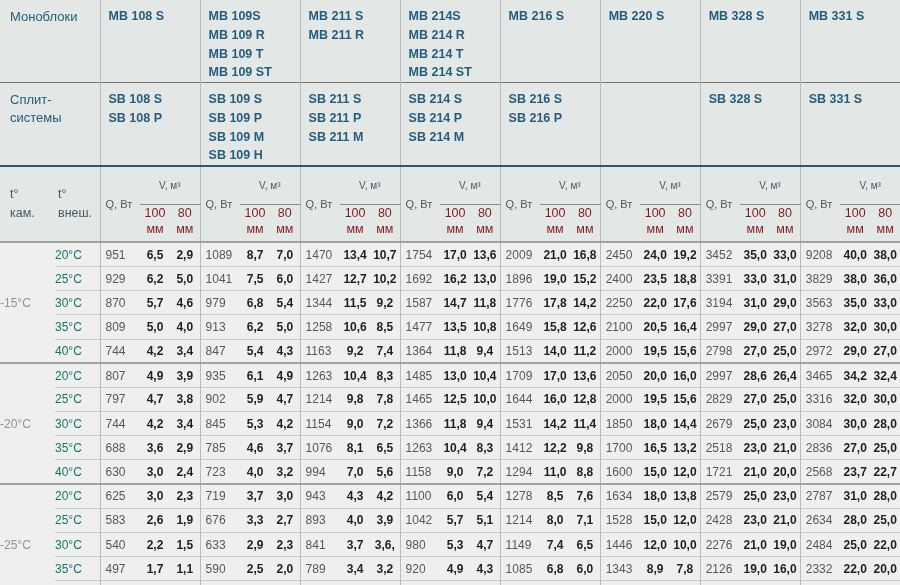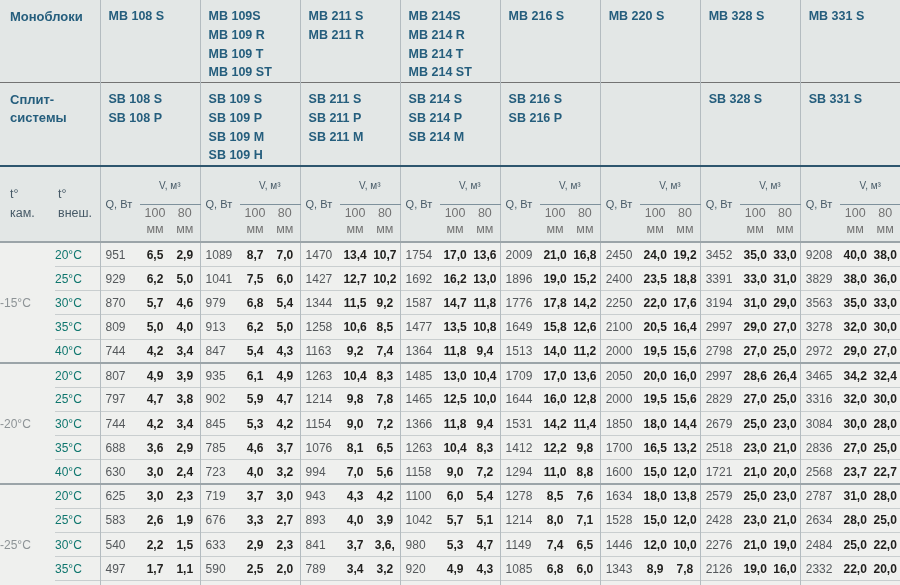--- a/index.html
+++ b/index.html
@@ -7,35 +7,35 @@
          font-family:"Liberation Sans",sans-serif;}
   table{border-collapse:collapse;table-layout:fixed;width:900px;
         border-bottom:1px solid #a7aeb2;}
   td{padding:0;overflow:hidden;}
   
   #row-mono td,#row-split td,#row-head1 td,#row-head2 td{background:#e3e7e6;}
   #row-mono{height:74px;}
   #row-split{height:73px;}
   #row-head1{height:38px;}
   #row-head2{height:36px;}
-  .cat{vertical-align:top;padding:8px 4px 0 10px;font-weight:700;
+  .cat{vertical-align:top;padding:8px 4px 0 10px;font-weight:400;
        color:#255e7d;font-size:13px;white-space:pre-line;line-height:1.4;}
   .model{vertical-align:top;padding:7px 2px 0 8px;font-weight:700;
          color:#255e7d;font-size:12.5px;white-space:pre-line;line-height:1.5;margin-left:36px;}
   #row-split td{border-top:1px solid #737373;}
   #row-head1 td{border-top:2px solid #2e566e;}
   .thh{vertical-align:middle;white-space:pre-line;color:#475a67;
        font-size:12.5px;line-height:1.5;}
   .tkam{padding-left:10px;}
   .tvnesh{padding-left:3px;}
   .qhead{vertical-align:middle;text-align:left;padding-left:5px;
          color:#475a67;font-size:11px;}
   .vhead{vertical-align:middle;text-align:center;color:#475a67;
          font-size:10px;border-bottom:1px solid #7e919c;}
-  .mmhead{vertical-align:middle;text-align:center;color:#737373;
+  .mmhead{vertical-align:middle;text-align:center;color:#7f1d1d;
           font-size:12.5px;white-space:pre-line;line-height:1.35;
           padding-bottom:3px;}
   
   .gstart{border-left:1px solid #b4bcc0;}
   
   .data-row{height:24.2px;}
   .data-row td{background:#eff0ee;font-size:12px;}
   .data-row td:not(.kam){border-top:1px solid #c9cecf;}
   .block-start td{border-top:2px solid #9ba4a8 !important;}
   .kam{text-align:left;vertical-align:middle;color:#8d9396;font-size:12.5px;}

